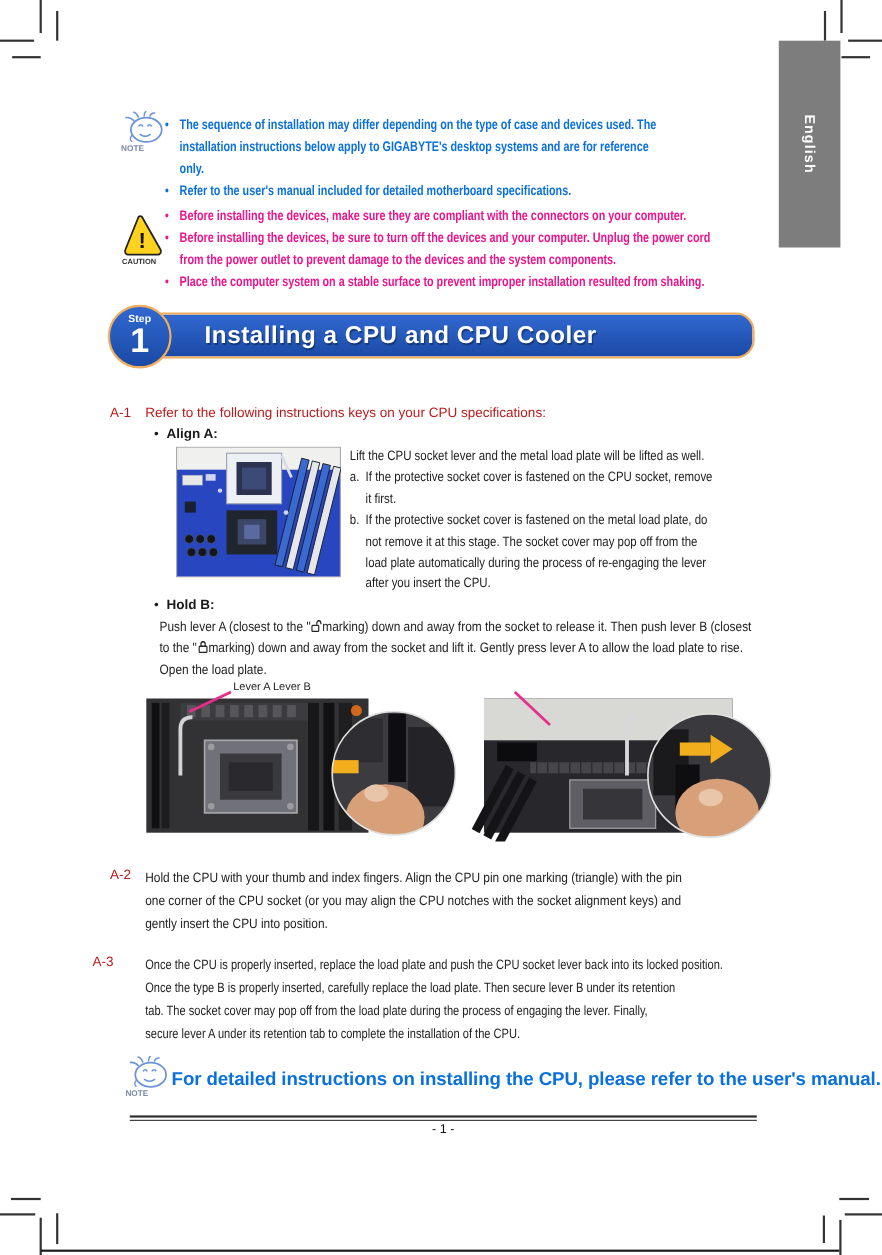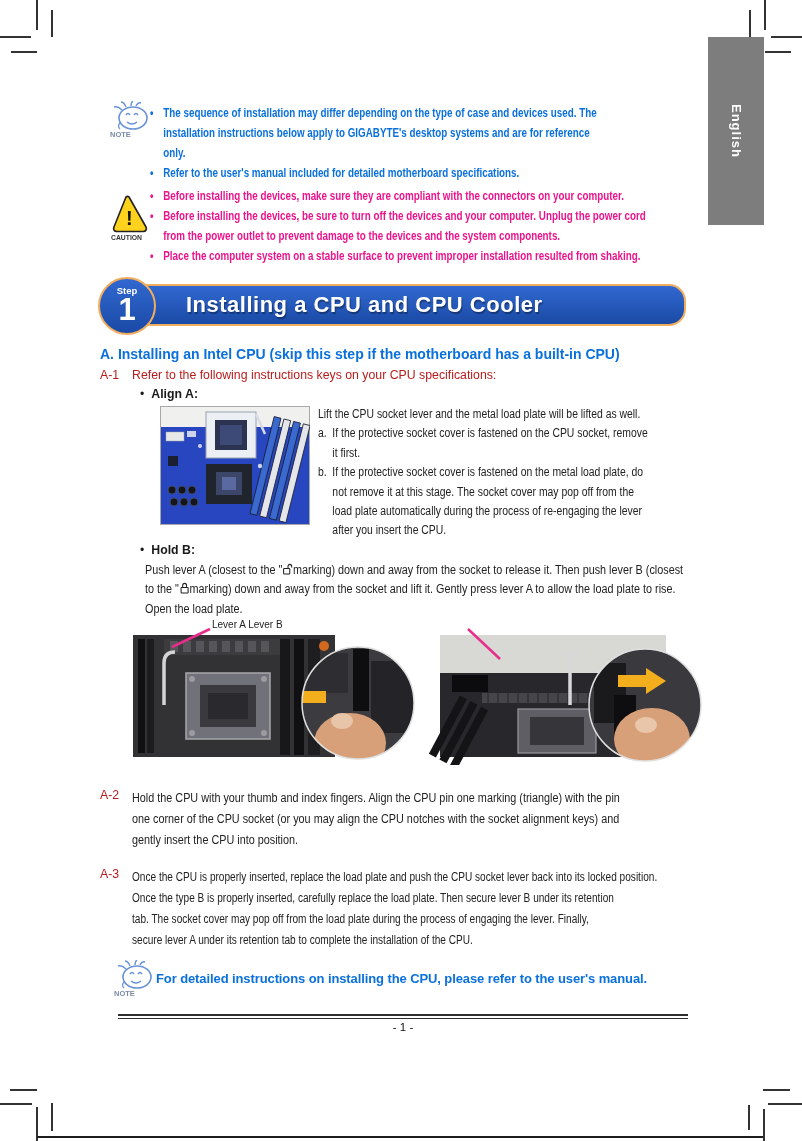--- a/index.html
+++ b/index.html
@@ -40,21 +40,21 @@
   .ti-row{display:flex;}
   .ti-marker{width:17px;flex:none;}
   .ti-text{flex:1;}
   .typeb-para{position:absolute;left:145px;top:561px;width:620px;transform:scaleX(0.88);transform-origin:0 0;}
   .a2-text{position:absolute;left:132px;top:788px;width:634px;transform:scaleX(0.88);transform-origin:0 0;
            font-size:12.3px;line-height:21px;color:#222;}
   .a3-text{position:absolute;left:132px;top:867px;width:680px;transform:scaleX(0.82);transform-origin:0 0;
            font-size:12.3px;line-height:21px;color:#222;}
   .lever-label{position:absolute;left:112px;top:1px;font-size:10px;color:#222;}
   .fig-band{position:absolute;left:100px;top:618px;width:612px;height:152px;}
-  .bottom-note-text{position:absolute;left:156px;top:971px;color:#0a70dc;font-weight:bold;font-size:13px;
+  .bottom-note-text{position:absolute;left:156px;top:971px;color:#0a70dc;font-weight:bold;font-size:17px;
            letter-spacing:-0.1px;white-space:nowrap;}
   .footer-rule{position:absolute;left:118px;top:1014px;width:570px;height:2px;
            border-top:2.5px solid #2e2e2e;border-bottom:1px solid #2e2e2e;box-sizing:content-box;}
   .page-num{position:absolute;left:118px;top:1021px;width:570px;text-align:center;font-size:11.5px;color:#111;}
   .bottom-line{position:absolute;left:37px;top:1136px;width:726px;height:2px;background:#1d1d1d;}
   .inline-lock{vertical-align:-1px;}
 </style>
 </head>
 <body>
 
@@ -125,21 +125,20 @@
 
   <div class="step-wrap">
     <div class="step-bar"></div>
     <div class="step-title">Installing a CPU and CPU Cooler</div>
     <div class="step-circle">
       <div class="step-word">Step</div>
       <div class="step-num">1</div>
     </div>
   </div>
 
-  <div class="heading-a">A. Installing an Intel CPU (skip this step if the motherboard has a built-in CPU)</div>
 
   <div class="plabel" style="left:100px;top:368px">A-1</div>
   <div class="plabel" style="left:132px;top:368px">Refer to the following instructions keys on your CPU specifications:</div>
 
   <div class="bullet-row" style="top:387px">
     <span>•</span><b>Align A:</b>
   </div>
 
   <svg class="abs" style="left:160px;top:406px" width="150" height="119" viewBox="0 0 150 119">
     <rect x="0.5" y="0.5" width="149" height="118" fill="#f0f0ee" stroke="#a8a8a8"></rect>
@@ -300,21 +299,21 @@
       <line x1="110" y1="11" x2="72" y2="29" stroke="#e62e8c" stroke-width="2.5"></line>
       <line x1="368" y1="11" x2="400" y2="41" stroke="#e62e8c" stroke-width="2.5"></line>
     </svg>
   </div>
 
   <div class="plabel" style="left:100px;top:788px">A-2</div>
   <div class="a2-text multiline">Hold the CPU with your thumb and index fingers. Align the CPU pin one marking (triangle) with the pin
 one corner of the CPU socket (or you may align the CPU notches with the socket alignment keys) and
 gently insert the CPU into position.</div>
 
-  <div class="plabel" style="left:100px;top:867px">A-3</div>
+  <div class="plabel" style="left:84px;top:867px">A-3</div>
   <div class="a3-text multiline">Once the CPU is properly inserted, replace the load plate and push the CPU socket lever back into its locked position.
 Once the type B is properly inserted, carefully replace the load plate. Then secure lever B under its retention
 tab. The socket cover may pop off from the load plate during the process of engaging the lever. Finally,
 secure lever A under its retention tab to complete the installation of the CPU.</div>
 
   <svg class="abs" style="left:110px;top:960px" width="48" height="42" viewBox="0 0 48 42">
     <ellipse cx="27" cy="17" rx="14" ry="11" fill="#fff" stroke="#6a93d8" stroke-width="1.6"></ellipse>
     <path d="M16,9 q-4,-4 -8,-3 M20,6 q-2,-5 -5,-5 M25,5 q0,-4 2,-5 M30,5 q2,-4 5,-3" fill="none" stroke="#6a93d8" stroke-width="1.4"></path>
     <path d="M20,14 q2,-3 4,0 M28,14 q2,-3 4,0" fill="none" stroke="#6a93d8" stroke-width="1.4"></path>
     <path d="M21,21 q5,4 10,0" fill="none" stroke="#6a93d8" stroke-width="1.4"></path>

